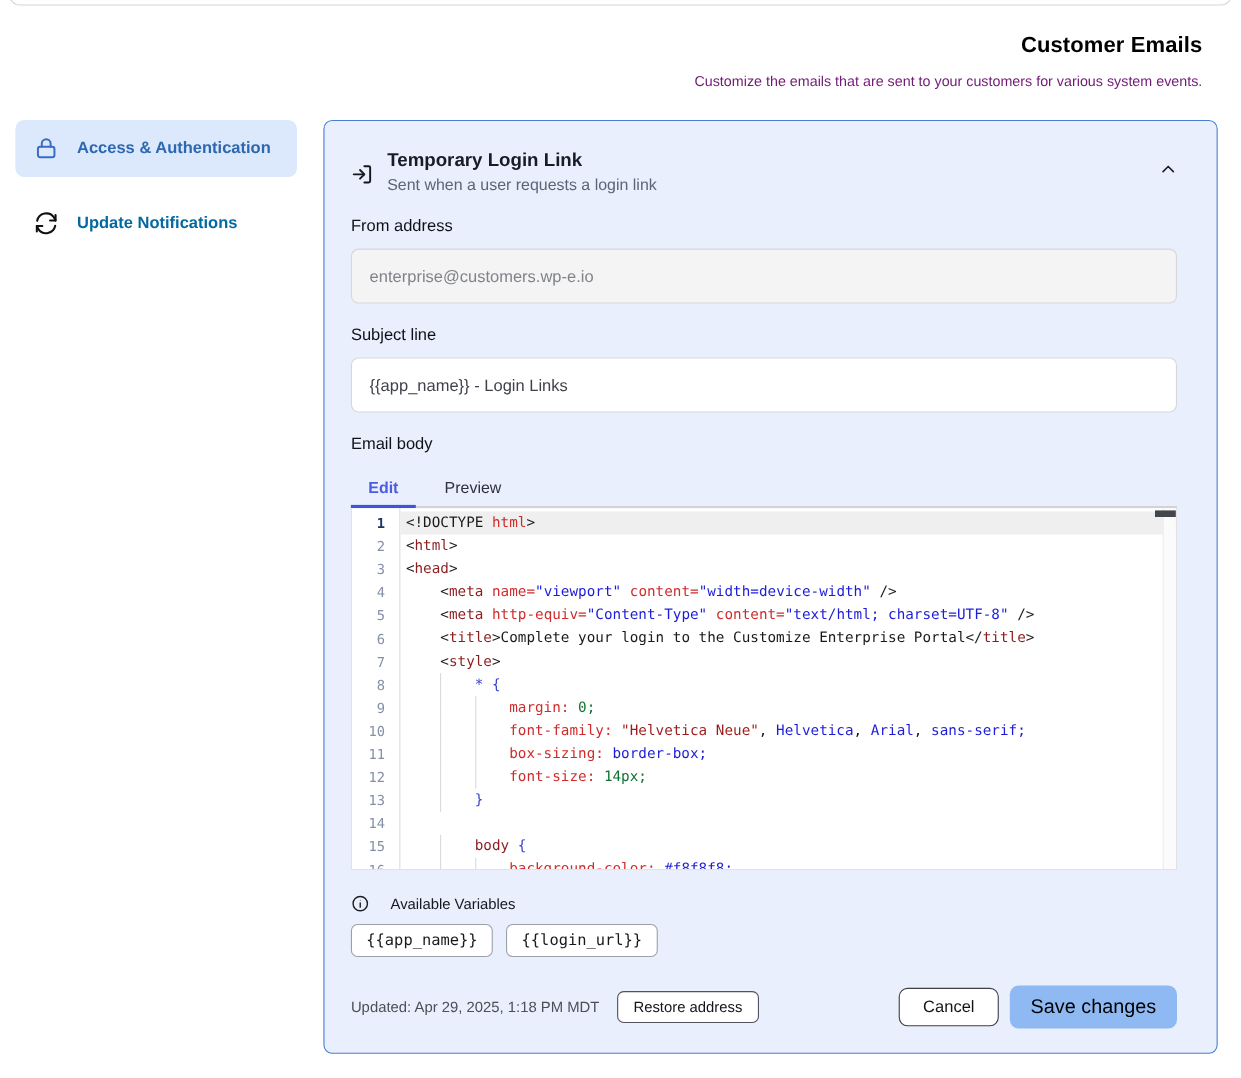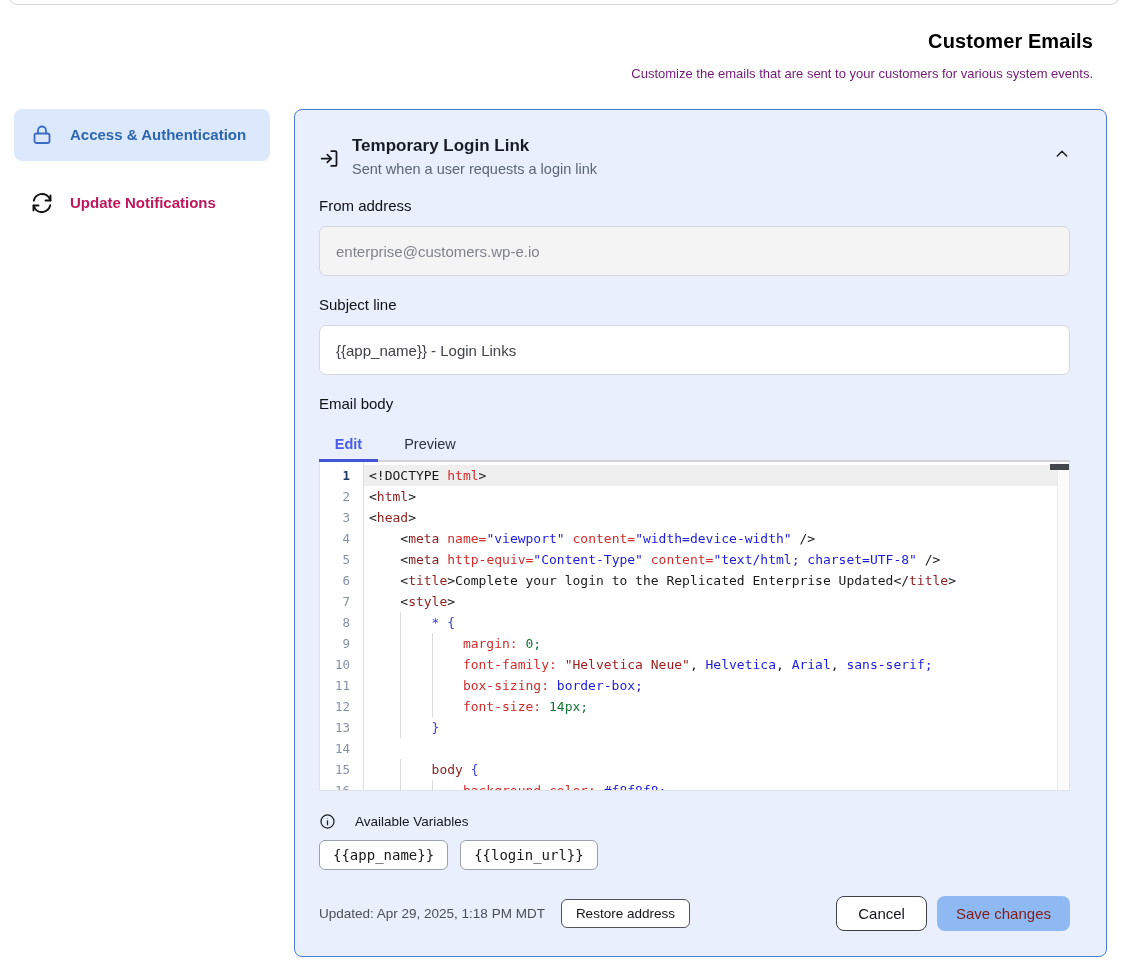--- a/index.html
+++ b/index.html
@@ -12,21 +12,21 @@
   .page-head p { margin-top:13px; font-size:13px; color:#701a75; }
   .columns { display:flex; align-items:flex-start; margin:28px 21px 0 14px; }
   
   .sidebar { width:256px; flex:0 0 256px; margin-right:24px; }
   .side-item { display:flex; align-items:center; gap:16px; padding:14px 16px;
     border-radius:8px; cursor:pointer; }
   .side-item .lbl { font-size:15px; font-weight:600; line-height:1.6; }
   .side-item.active { background:#dce8fb; }
   .side-item.active .lbl { color:#2d67af; }
   .side-item.plain { margin-top:22px; padding:8px 16px; }
-  .side-item.plain .lbl { color:#be185d; font-weight:600; }
+  .side-item.plain .lbl { color:#0369a1; font-weight:600; }
   
   .panel { flex:1; background:#e9effc; border:1px solid #4a7dd0; border-radius:8px;
     padding:26px 36px 22px 24px; min-height:848px; }
   .panel-head { display:flex; align-items:flex-start; gap:12px; }
   .panel-head .icon-wrap { padding-top:12px; }
   .panel-title { font-size:17px; font-weight:700; color:#181c25; }
   .panel-sub { margin-top:5px; font-size:14.5px; color:#5c6575; }
   .chev { margin-left:auto; padding-top:10px; cursor:pointer; }
   .field-label { font-size:15px; color:#0e1116; margin-top:20px; margin-bottom:12px; }
   .text-input { width:100%; height:50px; border:1px solid #d7d7db; border-radius:7px;
@@ -70,21 +70,21 @@
     padding:6px 13px; cursor:pointer; }
   
   .panel-footer { display:flex; align-items:center; margin-top:26px; }
   .updated { font-size:13.5px; color:#4c4f55; }
   .btn { cursor:pointer; font-family:"Liberation Sans", sans-serif; }
   .btn-restore { margin-left:16px; background:#fff; border:1px solid #52525b;
     border-radius:6px; font-size:13.5px; color:#121418; padding:6px 14px; }
   .btn-cancel { margin-left:auto; background:#fff; border:1px solid #3f3f46;
     border-radius:8px; font-size:15px; color:#121418; padding:8px 21px; }
   .btn-save { margin-left:10px; background:#8fb9f2; border:none; border-radius:8px;
-    font-size:15px; color:#7f1d1d; padding:9px 19px; }
+    font-size:18px; color:#000000; padding:9px 19px; }
   svg { display:block; }
 </style>
 </head>
 <body>
 
 <div class="prev-card"></div>
 
 <div class="page-head">
   <h1>Customer Emails</h1>
   <p>Customize the emails that are sent to your customers for various system events.</p>
@@ -167,21 +167,21 @@
           <div class="gutter-line">14</div>
           <div class="gutter-line">15</div>
           <div class="gutter-line">16</div>
         </div>
       <div class="codepane">
           <div class="code-line active-line"><span class="tk-p">&lt;!DOCTYPE </span><span class="tk-a">html</span><span class="tk-p">&gt;</span></div>
           <div class="code-line"><span class="tk-p">&lt;</span><span class="tk-t">html</span><span class="tk-p">&gt;</span></div>
           <div class="code-line"><span class="tk-p">&lt;</span><span class="tk-t">head</span><span class="tk-p">&gt;</span></div>
           <div class="code-line"><span class="ind"></span><span class="tk-p">&lt;</span><span class="tk-t">meta</span><span class="tk-p"> </span><span class="tk-a">name=</span><span class="tk-s">"viewport"</span><span class="tk-p"> </span><span class="tk-a">content=</span><span class="tk-s">"width=device-width"</span><span class="tk-p"> /&gt;</span></div>
           <div class="code-line"><span class="ind"></span><span class="tk-p">&lt;</span><span class="tk-t">meta</span><span class="tk-p"> </span><span class="tk-a">http-equiv=</span><span class="tk-s">"Content-Type"</span><span class="tk-p"> </span><span class="tk-a">content=</span><span class="tk-s">"text/html; charset=UTF-8"</span><span class="tk-p"> /&gt;</span></div>
-          <div class="code-line"><span class="ind"></span><span class="tk-p">&lt;</span><span class="tk-t">title</span><span class="tk-p">&gt;</span><span class="tk-p">Complete your login to the Replicated Enterprise Updated</span><span class="tk-p">&lt;/</span><span class="tk-t">title</span><span class="tk-p">&gt;</span></div>
+          <div class="code-line"><span class="ind"></span><span class="tk-p">&lt;</span><span class="tk-t">title</span><span class="tk-p">&gt;</span><span class="tk-p">Complete your login to the Customize Enterprise Portal</span><span class="tk-p">&lt;/</span><span class="tk-t">title</span><span class="tk-p">&gt;</span></div>
           <div class="code-line"><span class="ind"></span><span class="tk-p">&lt;</span><span class="tk-t">style</span><span class="tk-p">&gt;</span></div>
           <div class="code-line"><span class="ind"></span><span class="ind"></span><span class="tk-b">* {</span></div>
           <div class="code-line"><span class="ind"></span><span class="ind"></span><span class="ind"></span><span class="tk-a">margin:</span><span class="tk-p"> </span><span class="tk-n">0;</span></div>
           <div class="code-line"><span class="ind"></span><span class="ind"></span><span class="ind"></span><span class="tk-a">font-family:</span><span class="tk-p"> </span><span class="tk-c">"Helvetica Neue"</span><span class="tk-p">, </span><span class="tk-k">Helvetica</span><span class="tk-p">, </span><span class="tk-k">Arial</span><span class="tk-p">, </span><span class="tk-k">sans-serif;</span></div>
           <div class="code-line"><span class="ind"></span><span class="ind"></span><span class="ind"></span><span class="tk-a">box-sizing:</span><span class="tk-p"> </span><span class="tk-k">border-box;</span></div>
           <div class="code-line"><span class="ind"></span><span class="ind"></span><span class="ind"></span><span class="tk-a">font-size:</span><span class="tk-p"> </span><span class="tk-n">14px;</span></div>
           <div class="code-line"><span class="ind"></span><span class="ind"></span><span class="tk-b">}</span></div>
           <div class="code-line"></div>
           <div class="code-line"><span class="ind"></span><span class="ind"></span><span class="tk-t">body</span><span class="tk-p"> </span><span class="tk-b">{</span></div>
           <div class="code-line"><span class="ind"></span><span class="ind"></span><span class="ind"></span><span class="tk-a">background-color:</span><span class="tk-p"> </span><span class="tk-k">#f8f8f8;</span></div>

